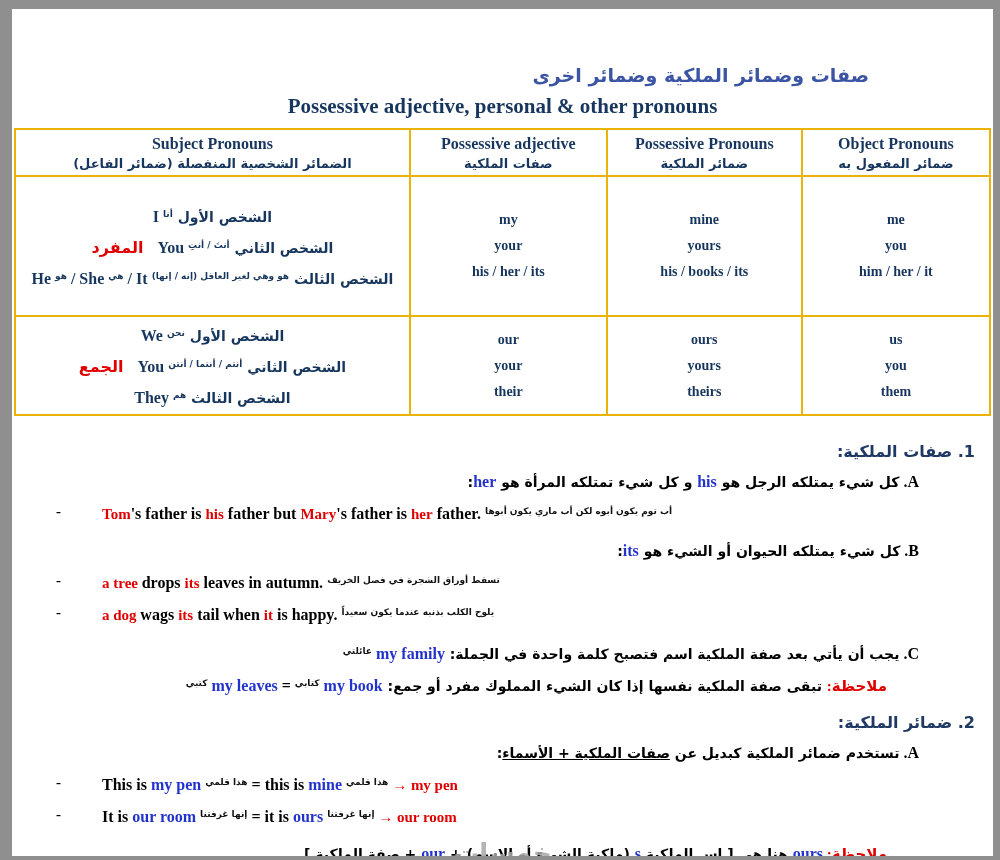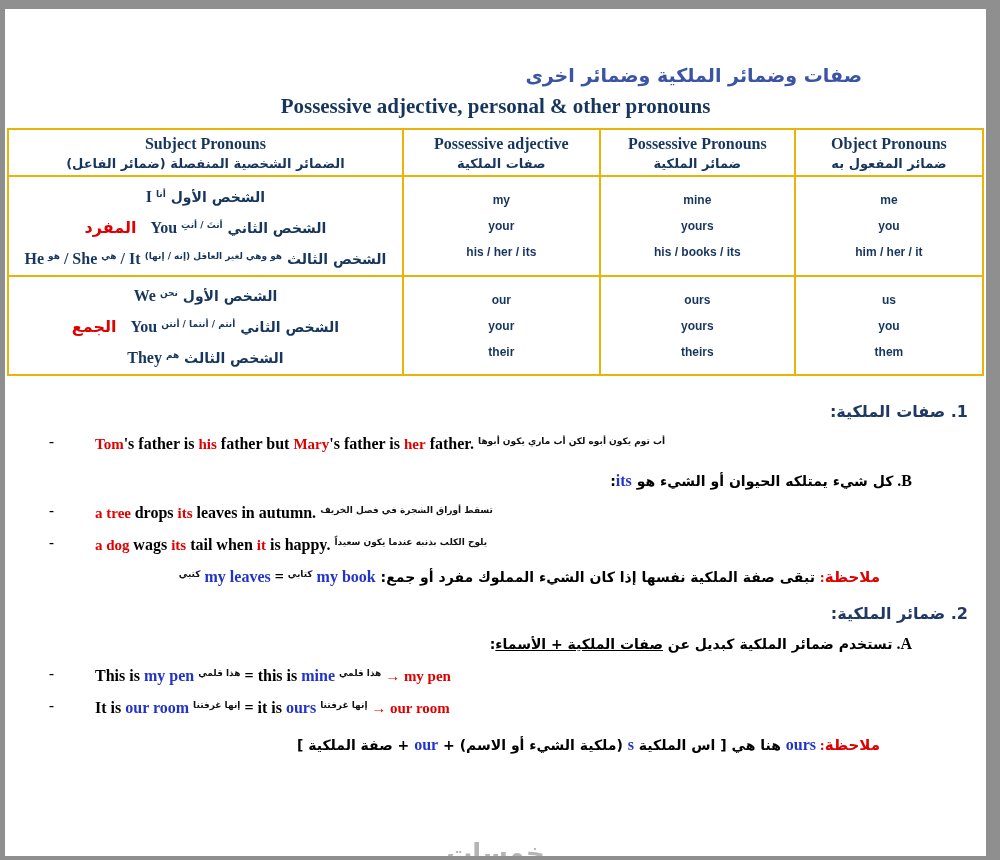--- a/index.html
+++ b/index.html
@@ -2,47 +2,47 @@
 <html style="--title_blue: #3b54a4; --navy: #17365D; --accent_blue: #2233cc; --red: #e00000; --frame_gray: #8f8f8f; --watermark_gray: #a8a8a8;"><head>
 <meta charset="utf-8">
 <style>
   html,body{margin:0;padding:0;}
   body{
     width:1000px;height:860px;position:relative;overflow:hidden;
     background:var(--frame_gray,#8f8f8f);
     font-family:"Liberation Serif","DejaVu Sans",serif;
   }
   .page{
-    position:absolute;top:9px;left:5px;width:981px;height:847px;
+    position:absolute;top:9px;left:12px;width:981px;height:847px;
     background:#ffffff;overflow:hidden;
   }
   
   .title-ar{
     padding-top:55px;padding-right:124px;text-align:right;
     font-family:"DejaVu Sans",sans-serif;font-weight:bold;
     font-size:19px;color:var(--title_blue,#3b54a4);
   }
   .title-en{
     margin-top:8px;text-align:center;font-weight:bold;
     font-family:"Liberation Serif",serif;
     font-size:21px;color:var(--navy,#17365D);
   }
   
   table{border-collapse:collapse;table-layout:fixed;width:977px;margin:9px 2px 0 2px;}
   th,td{border:2px solid #eab308;}
   th{padding:5px 2px 4px 2px;vertical-align:middle;}
   .th-en{font-family:"Liberation Serif",serif;font-weight:bold;font-size:16px;color:var(--navy,#17365D);text-align:center;}
   .th-ar{font-family:"DejaVu Sans",sans-serif;font-weight:bold;font-size:13px;color:var(--navy,#17365D);text-align:center;margin-top:3px;direction:rtl;}
-  tr.row-singular{height:100px;}
+  tr.row-singular{height:140px;}
   tr.row-plural{height:92px;}
   td{vertical-align:middle;}
   .subject-cell{padding:2px 6px;}
   .subj-line{text-align:center;line-height:28px;white-space:nowrap;}
   .val-cell{text-align:center;}
-  .val-line{font-family:Liberation Sans, sans-serif;font-weight:bold;font-size:12px;line-height:26px;color:var(--navy,#17365D);}
+  .val-line{font-family:Liberation Serif, serif;font-weight:bold;font-size:14px;line-height:26px;color:var(--navy,#17365D);}
   
   [data-bind-segments] > span{unicode-bidi:isolate;white-space:pre-wrap;}
   .s-nav-ar{font-family:"DejaVu Sans",sans-serif;font-weight:bold;font-size:14px;color:var(--navy,#17365D);}
   .s-nav-en{font-family:"Liberation Serif",serif;font-weight:bold;font-size:16px;color:var(--navy,#17365D);}
   .s-small-navy{font-family:"DejaVu Sans",sans-serif;font-weight:bold;font-size:9px;color:var(--navy,#17365D);vertical-align:5px;}
   .s-red-label{font-family:"DejaVu Sans",sans-serif;font-weight:bold;font-size:16px;color:var(--red,#e00000);margin-right:10px;}
   .s-ar{font-family:"DejaVu Sans",sans-serif;font-weight:bold;font-size:14px;color:#000;}
   .s-ar-u{font-family:"DejaVu Sans",sans-serif;font-weight:bold;font-size:14px;color:#000;text-decoration:underline;}
   .s-en{font-family:"Liberation Serif",serif;font-weight:bold;font-size:16px;color:#000;}
   .s-blue{font-family:"Liberation Serif",serif;font-weight:bold;font-size:16px;color:var(--accent_blue,#2233cc);}
@@ -143,33 +143,35 @@
           <div class="val-line" data-bind="table.rows.1.object_pronouns.0">us</div>
           <div class="val-line" data-bind="table.rows.1.object_pronouns.1">you</div>
           <div class="val-line" data-bind="table.rows.1.object_pronouns.2">them</div>
         </td>
       </tr>
     </tbody>
   </table>
 
   <div class="sections">
     <div class="line heading rtl" dir="rtl" data-bind-segments="sections.lines.0.segments"><span class="s-h">1. </span><span class="s-h">صفات الملكية:</span></div>
+    <div class="line rtl sub" dir="rtl" data-bind-segments="sections.lines.2.segments"><span class="s-en">A. </span><span class="s-ar">كل شيء يمتلكه الرجل هو </span><span class="s-blue">his</span><span class="s-ar"> و كل شيء تمتلكه المرأة هو </span><span class="s-blue">her</span><span class="s-ar">:</span></div>
     <div class="line bullet">
       <span class="dash" data-bind="sections.bullet_marker">-</span>
       <span data-bind-segments="sections.lines.3.segments"><span class="s-red">Tom</span><span class="s-en">'s father is </span><span class="s-red">his</span><span class="s-en"> father but </span><span class="s-red">Mary</span><span class="s-en">'s father is </span><span class="s-red">her</span><span class="s-en"> father. </span><span class="s-small">أب توم يكون أبوه لكن أب ماري يكون أبوها</span></span>
     </div>
     <div class="line rtl sub gap-top" dir="rtl" data-bind-segments="sections.lines.4.segments"><span class="s-en">B. </span><span class="s-ar">كل شيء يمتلكه الحيوان أو الشيء هو </span><span class="s-blue">its</span><span class="s-ar">:</span></div>
     <div class="line bullet">
       <span class="dash" data-bind="sections.bullet_marker">-</span>
       <span data-bind-segments="sections.lines.5.segments"><span class="s-red">a tree </span><span class="s-en">drops </span><span class="s-red">its</span><span class="s-en"> leaves in autumn. </span><span class="s-small">تسقط أوراق الشجرة في فصل الخريف</span></span>
     </div>
     <div class="line bullet">
       <span class="dash" data-bind="sections.bullet_marker">-</span>
       <span data-bind-segments="sections.lines.6.segments"><span class="s-red">a dog </span><span class="s-en">wags </span><span class="s-red">its</span><span class="s-en"> tail when </span><span class="s-red">it</span><span class="s-en"> is happy. </span><span class="s-small">يلوح الكلب بذنبه عندما يكون سعيداً</span></span>
     </div>
+    <div class="line rtl sub gap-top" dir="rtl" data-bind-segments="sections.lines.7.segments"><span class="s-en">C. </span><span class="s-ar">يجب أن يأتي بعد صفة الملكية اسم فتصبح كلمة واحدة في الجملة: </span><span class="s-blue">my family </span><span class="s-small">عائلتي</span></div>
     <div class="line rtl note" dir="rtl" data-bind-segments="sections.lines.8.segments"><span class="s-red">ملاحظة:</span><span class="s-ar"> تبقى صفة الملكية نفسها إذا كان الشيء المملوك مفرد أو جمع: </span><span class="s-blue">my book </span><span class="s-small">كتابي</span><span class="s-en"> = </span><span class="s-blue">my leaves </span><span class="s-small">كتبي</span></div>
     <div class="line heading rtl gap-top" dir="rtl" data-bind-segments="sections.lines.9.segments"><span class="s-h">2. </span><span class="s-h">ضمائر الملكية:</span></div>
     <div class="line rtl sub" dir="rtl" data-bind-segments="sections.lines.10.segments"><span class="s-en">A. </span><span class="s-ar">تستخدم ضمائر الملكية كبديل عن </span><span class="s-ar-u">صفات الملكية + الأسماء</span><span class="s-ar">:</span></div>
     <div class="line bullet">
       <span class="dash" data-bind="sections.bullet_marker">-</span>
       <span data-bind-segments="sections.lines.11.segments"><span class="s-en">This is </span><span class="s-blue">my pen </span><span class="s-small">هذا قلمي</span><span class="s-en"> = this is </span><span class="s-blue">mine </span><span class="s-small">هذا قلمي</span><span class="s-red"> → my pen</span></span>
     </div>
     <div class="line bullet">
       <span class="dash" data-bind="sections.bullet_marker">-</span>
       <span data-bind-segments="sections.lines.12.segments"><span class="s-en">It is </span><span class="s-blue">our room </span><span class="s-small">إنها غرفتنا</span><span class="s-en"> = it is </span><span class="s-blue">ours </span><span class="s-small">إنها غرفتنا</span><span class="s-red"> → our room</span></span>

